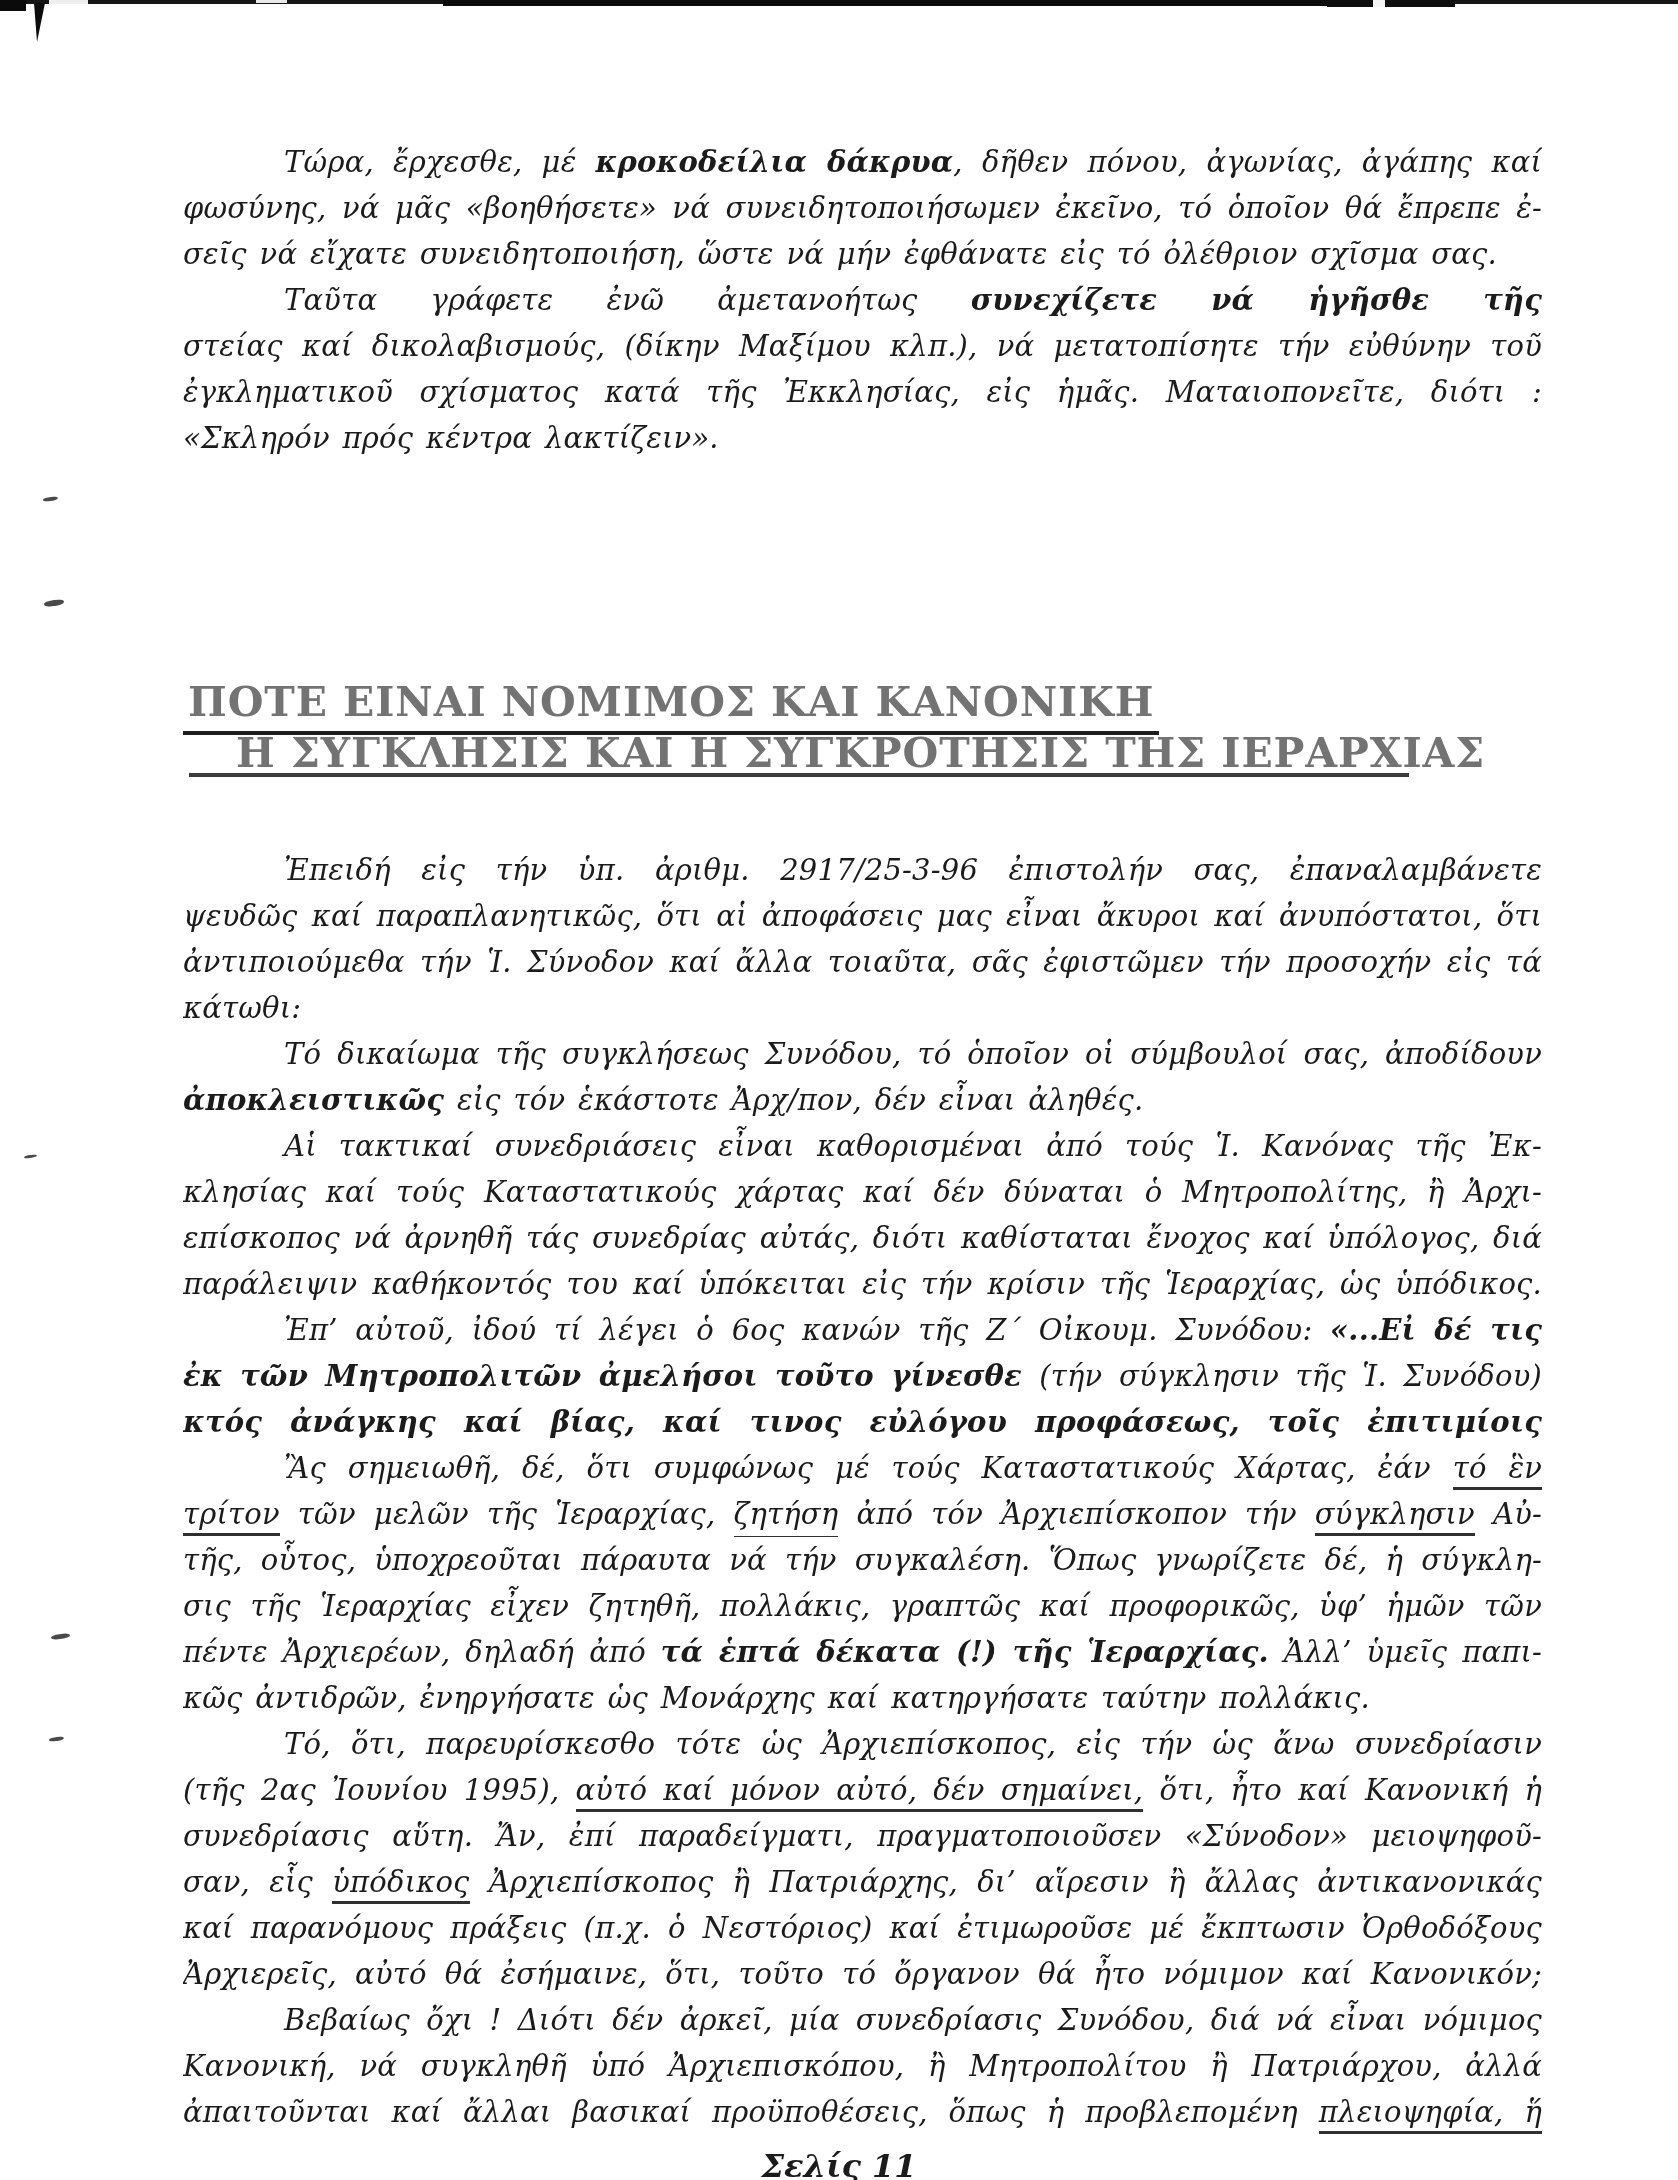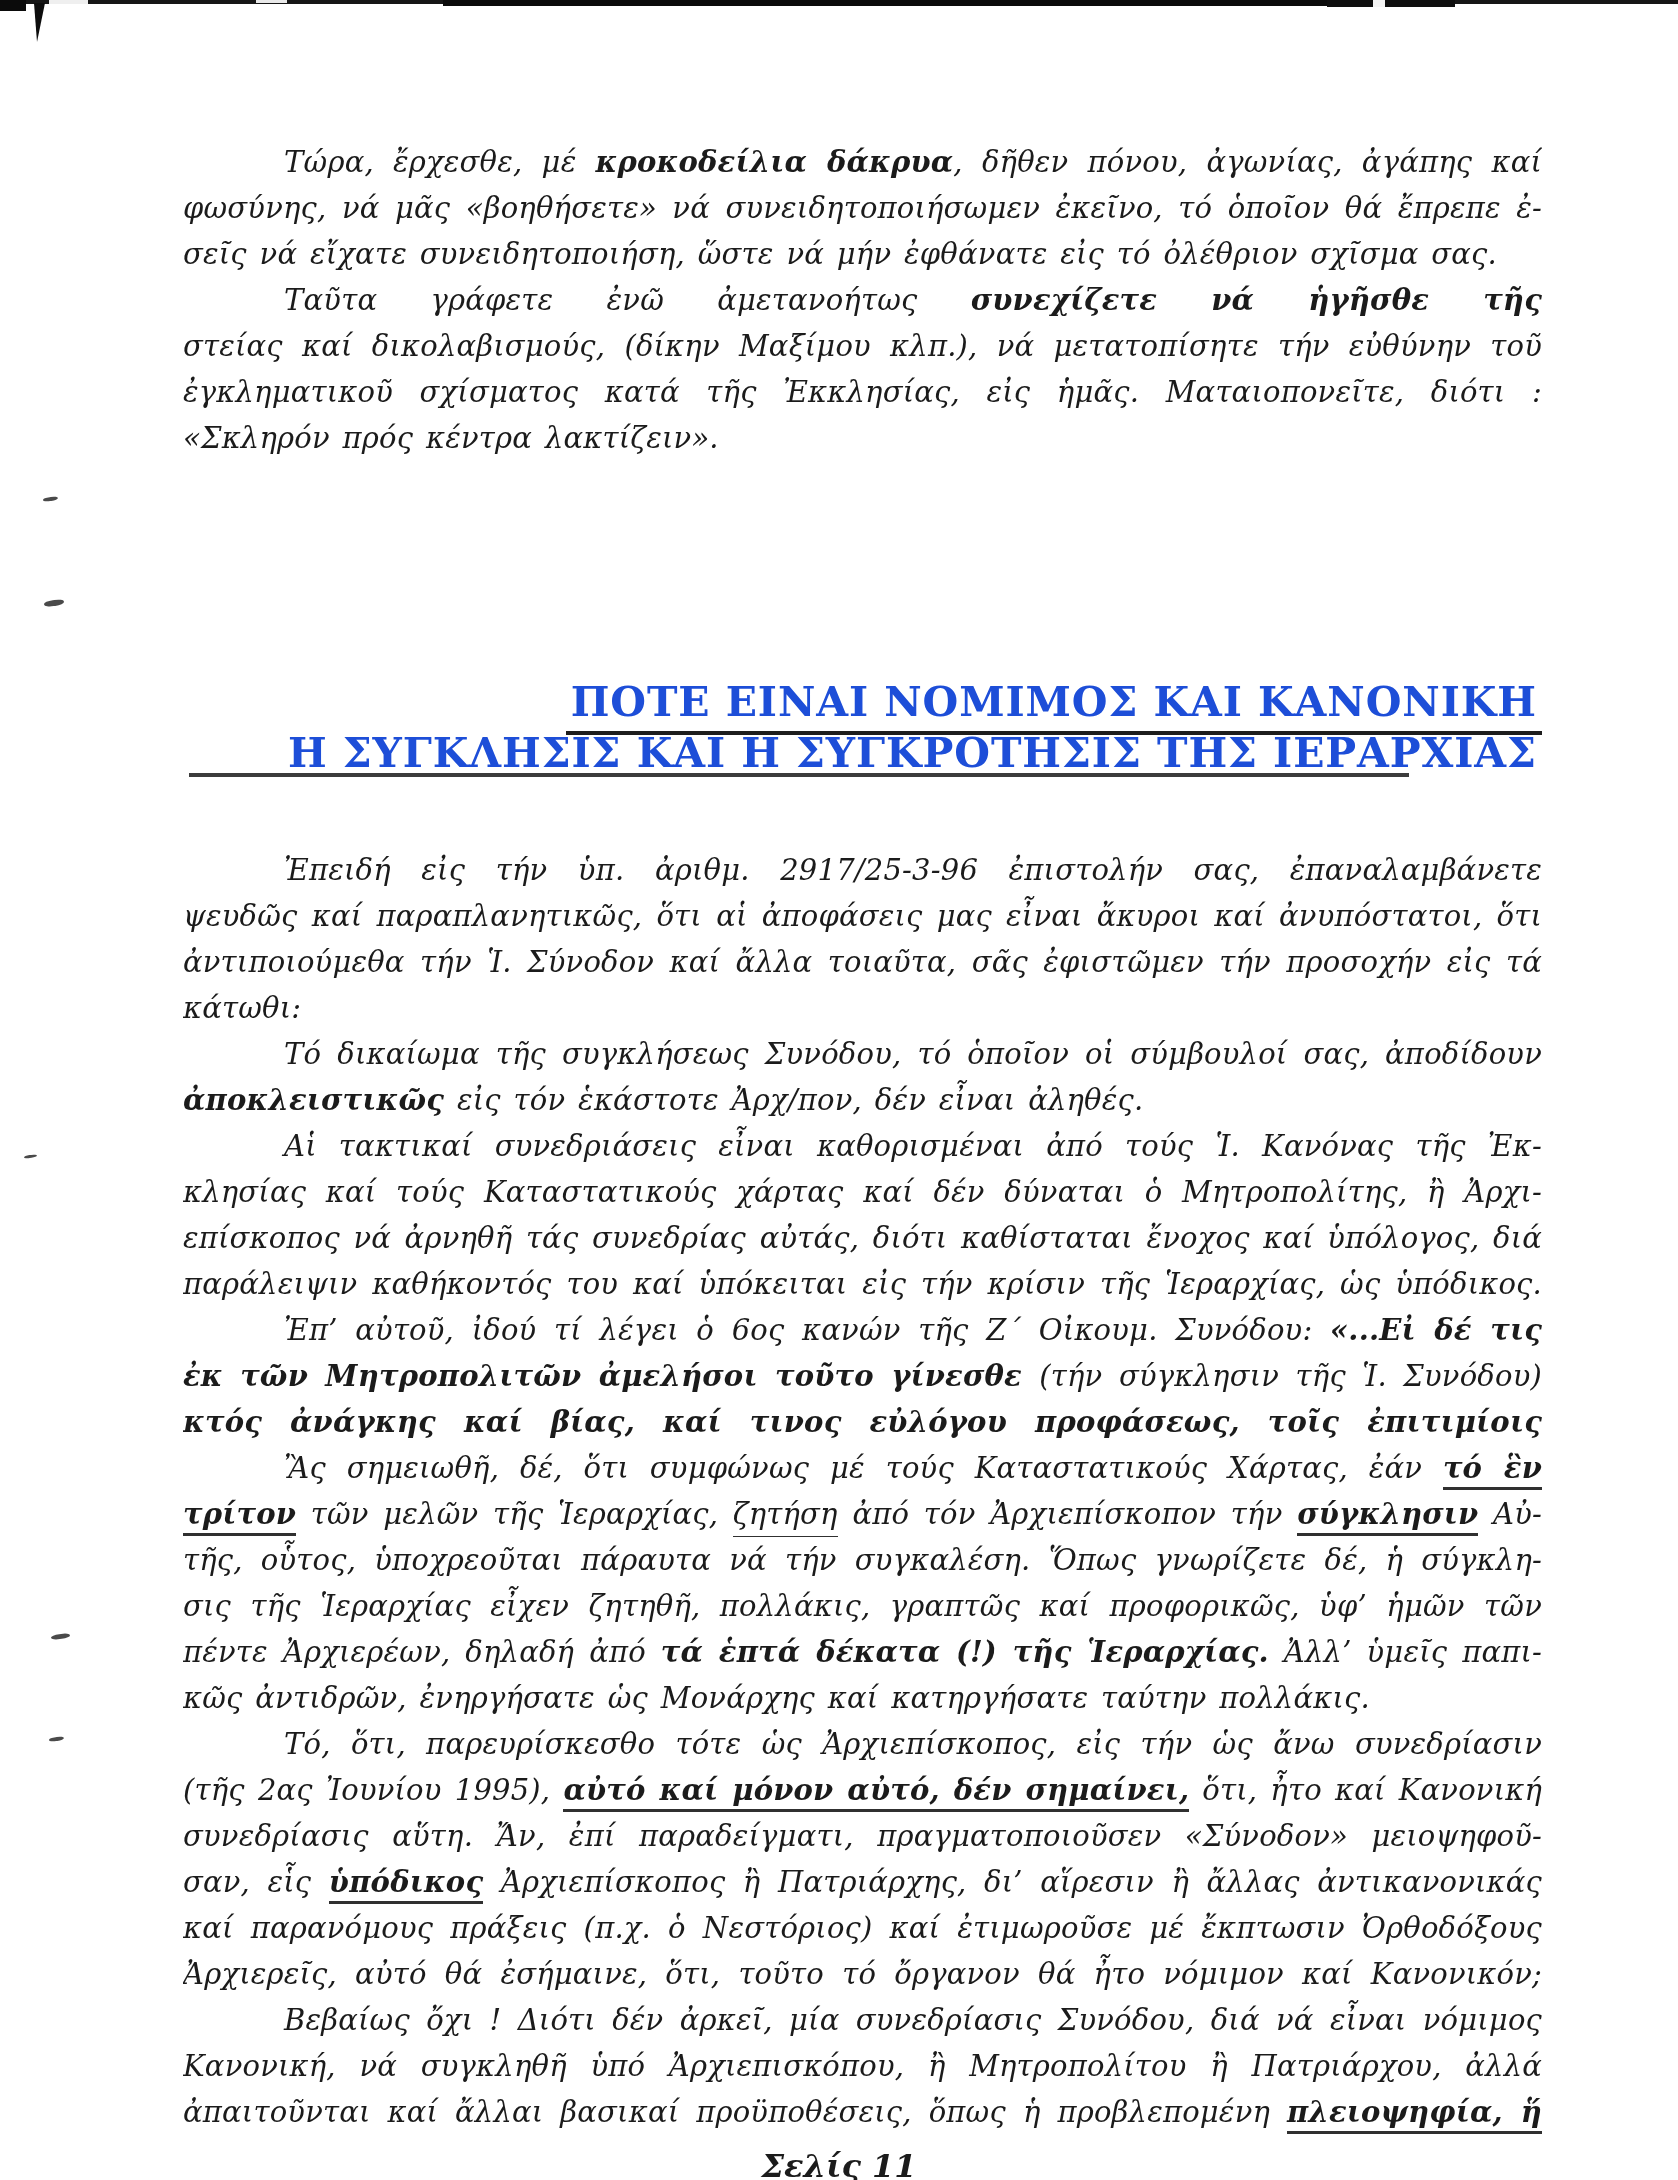--- a/index.html
+++ b/index.html
@@ -11,25 +11,25 @@
   .textblock{position:absolute;left:183px;width:1359px;}
   .line{
     height:46px;line-height:46px;font-style:italic;font-size:29px;
     letter-spacing:0.2px;word-spacing:3.4px;
     text-align:justify;text-align-last:justify;overflow:hidden;
   }
   .line.last{text-align-last:left;}
   .line.ind{padding-left:101px;}
   .b{font-weight:700;margin-top:17px;}
   .u{border-bottom:3.4px solid #303030;padding-bottom:5px;}
-  .bu{font-weight:700;border-bottom:3.4px solid #303030;padding-bottom:1.7px;}
+  .bu{font-weight:400;border-bottom:3.4px solid #303030;padding-bottom:1.7px;}
   
   .heading{
-    position:absolute;left:183px;width:1359px;top:678px;text-align:right;
-    font-weight:700;color:#1d4ed8;font-style:normal;
+    position:absolute;left:183px;width:1359px;top:678px;text-align:left;
+    font-weight:700;color:#737373;font-style:normal;
   }
   .hline{height:51px;line-height:48px;font-size:41px;letter-spacing:0.9px;}
   .h1span{display:inline-block;border-bottom:4.3px solid #1d1d1d;padding:0 5.1px 5.1px 5.1px;}
   .h2span{display:inline-block;padding:0 5.1px;margin-left:48px;}
   .h2rule{position:absolute;left:189px;top:773px;width:1220px;height:4.3px;background:#3c3c3c;}
   
   .footer{
     position:absolute;left:0;width:1678px;top:2147px;text-align:center;
     font-style:italic;font-size:32px;font-weight:700;color:#1b1b1b;
   }

